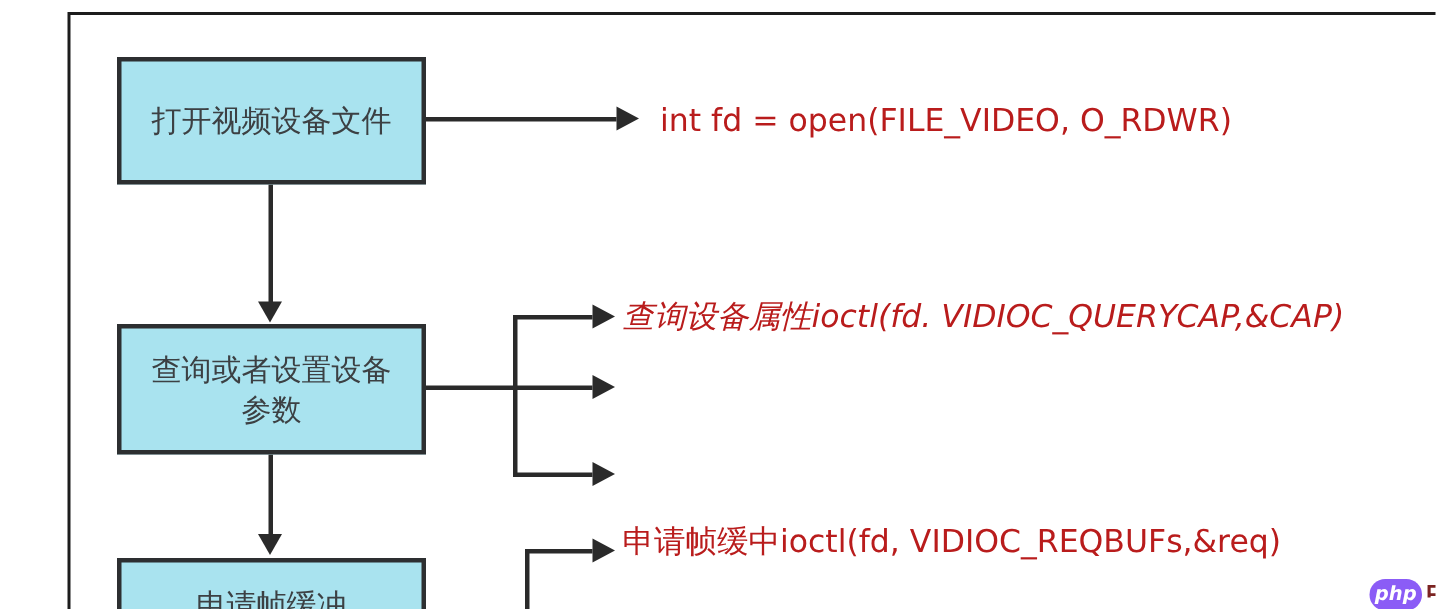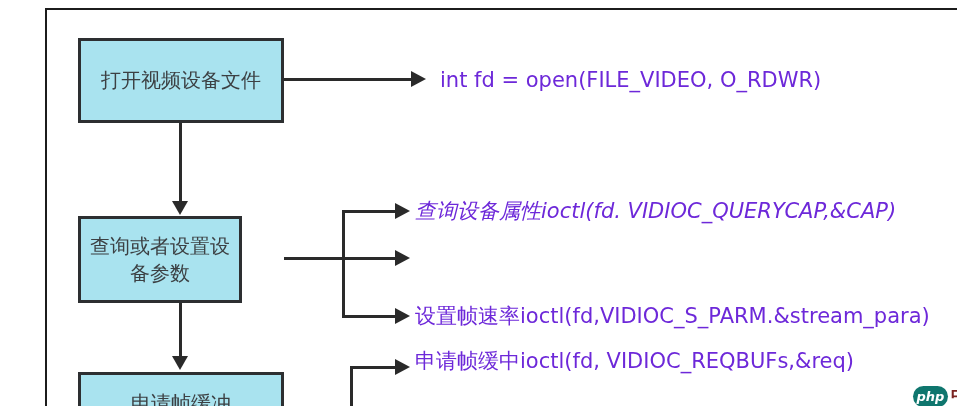--- a/index.html
+++ b/index.html
@@ -26,21 +26,21 @@
     box-sizing: border-box;
     background: #a9e3ef;
     border: 3px solid #2d2f31;
     display: flex; align-items: center; justify-content: center;
     text-align: center;
     color: #3c4043;
     font-size: 20px; line-height: 27px;
     z-index: 2;
   }
   .node-open   { left: 41px; top: 38px;  width: 206px; height: 85px; }
-  .node-params { left: 41px; top: 216px; width: 164px; height: 87px; }
+  .node-params { left: 41px; top: 216px; width: 206px; height: 87px; }
   .node-params span { display: inline-block; width: 170px; }
   .node-reqbuf { left: 41px; top: 372px; width: 206px; height: 62px; }
 
   .hline, .vline { position: absolute; background: #2a2a2a; z-index: 1; }
 
   .arr-right {
     position: absolute; width: 0; height: 0;
     border-top: 8px solid transparent;
     border-bottom: 8px solid transparent;
     border-left: 15px solid #2a2a2a;
@@ -49,33 +49,33 @@
   .arr-down {
     position: absolute; width: 0; height: 0;
     border-left: 8px solid transparent;
     border-right: 8px solid transparent;
     border-top: 14px solid #2a2a2a;
     z-index: 1;
   }
 
   .ann {
     position: absolute;
-    color: #6d28d9;
+    color: #b91c1c;
     font-size: 21px; line-height: 26px;
     white-space: nowrap;
     z-index: 2;
   }
 
   .logo {
     position: absolute; left: 876px; top: 383px;
     display: flex; align-items: center; gap: 3px;
     z-index: 3;
   }
   .logo-badge {
-    background: #0f766e; color: #ffffff;
+    background: #8b5cf6; color: #ffffff;
     font-style: italic; font-weight: bold;
     font-size: 13px;
     width: 35px; height: 21px; border-radius: 11px;
     display: flex; align-items: center; justify-content: center; text-align: right;
   }
   .logo-cn {
     color: #7b2321; font-weight: bold; font-size: 19px;
     white-space: nowrap;
   }
 </style>
@@ -106,21 +106,20 @@
 
   <div class="hline" style="left:305px; top:210px; width:53px; height:3px;"></div>
   <div class="arr-right" style="left:358px; top:203px;"></div>
   <div class="ann" style="left:378px; top:198px;font-style:italic;">查询设备属性ioctl(fd. VIDIOC_QUERYCAP,&amp;CAP)</div>
 
   <div class="hline" style="left:307px; top:257px; width:51px; height:3px;"></div>
   <div class="arr-right" style="left:358px; top:250px;"></div>
 
   <div class="hline" style="left:305px; top:315px; width:53px; height:3px;"></div>
   <div class="arr-right" style="left:358px; top:308px;"></div>
-  <div class="ann" style="left:378px; top:303px;">设置帧速率ioctl(fd,VIDIOC_S_PARM.&amp;stream_para)</div>
 
   <div class="vline" style="left:142px; top:303px; width:3px; height:54px;"></div>
   <div class="arr-down" style="left:135px; top:356px;"></div>
 
   <div class="node node-reqbuf">
     <span>申请帧缓冲</span>
   </div>
 
   <div class="vline" style="left:313px; top:366px; width:3px; height:44px;"></div>
   <div class="hline" style="left:313px; top:366px; width:45px; height:3px;"></div>

